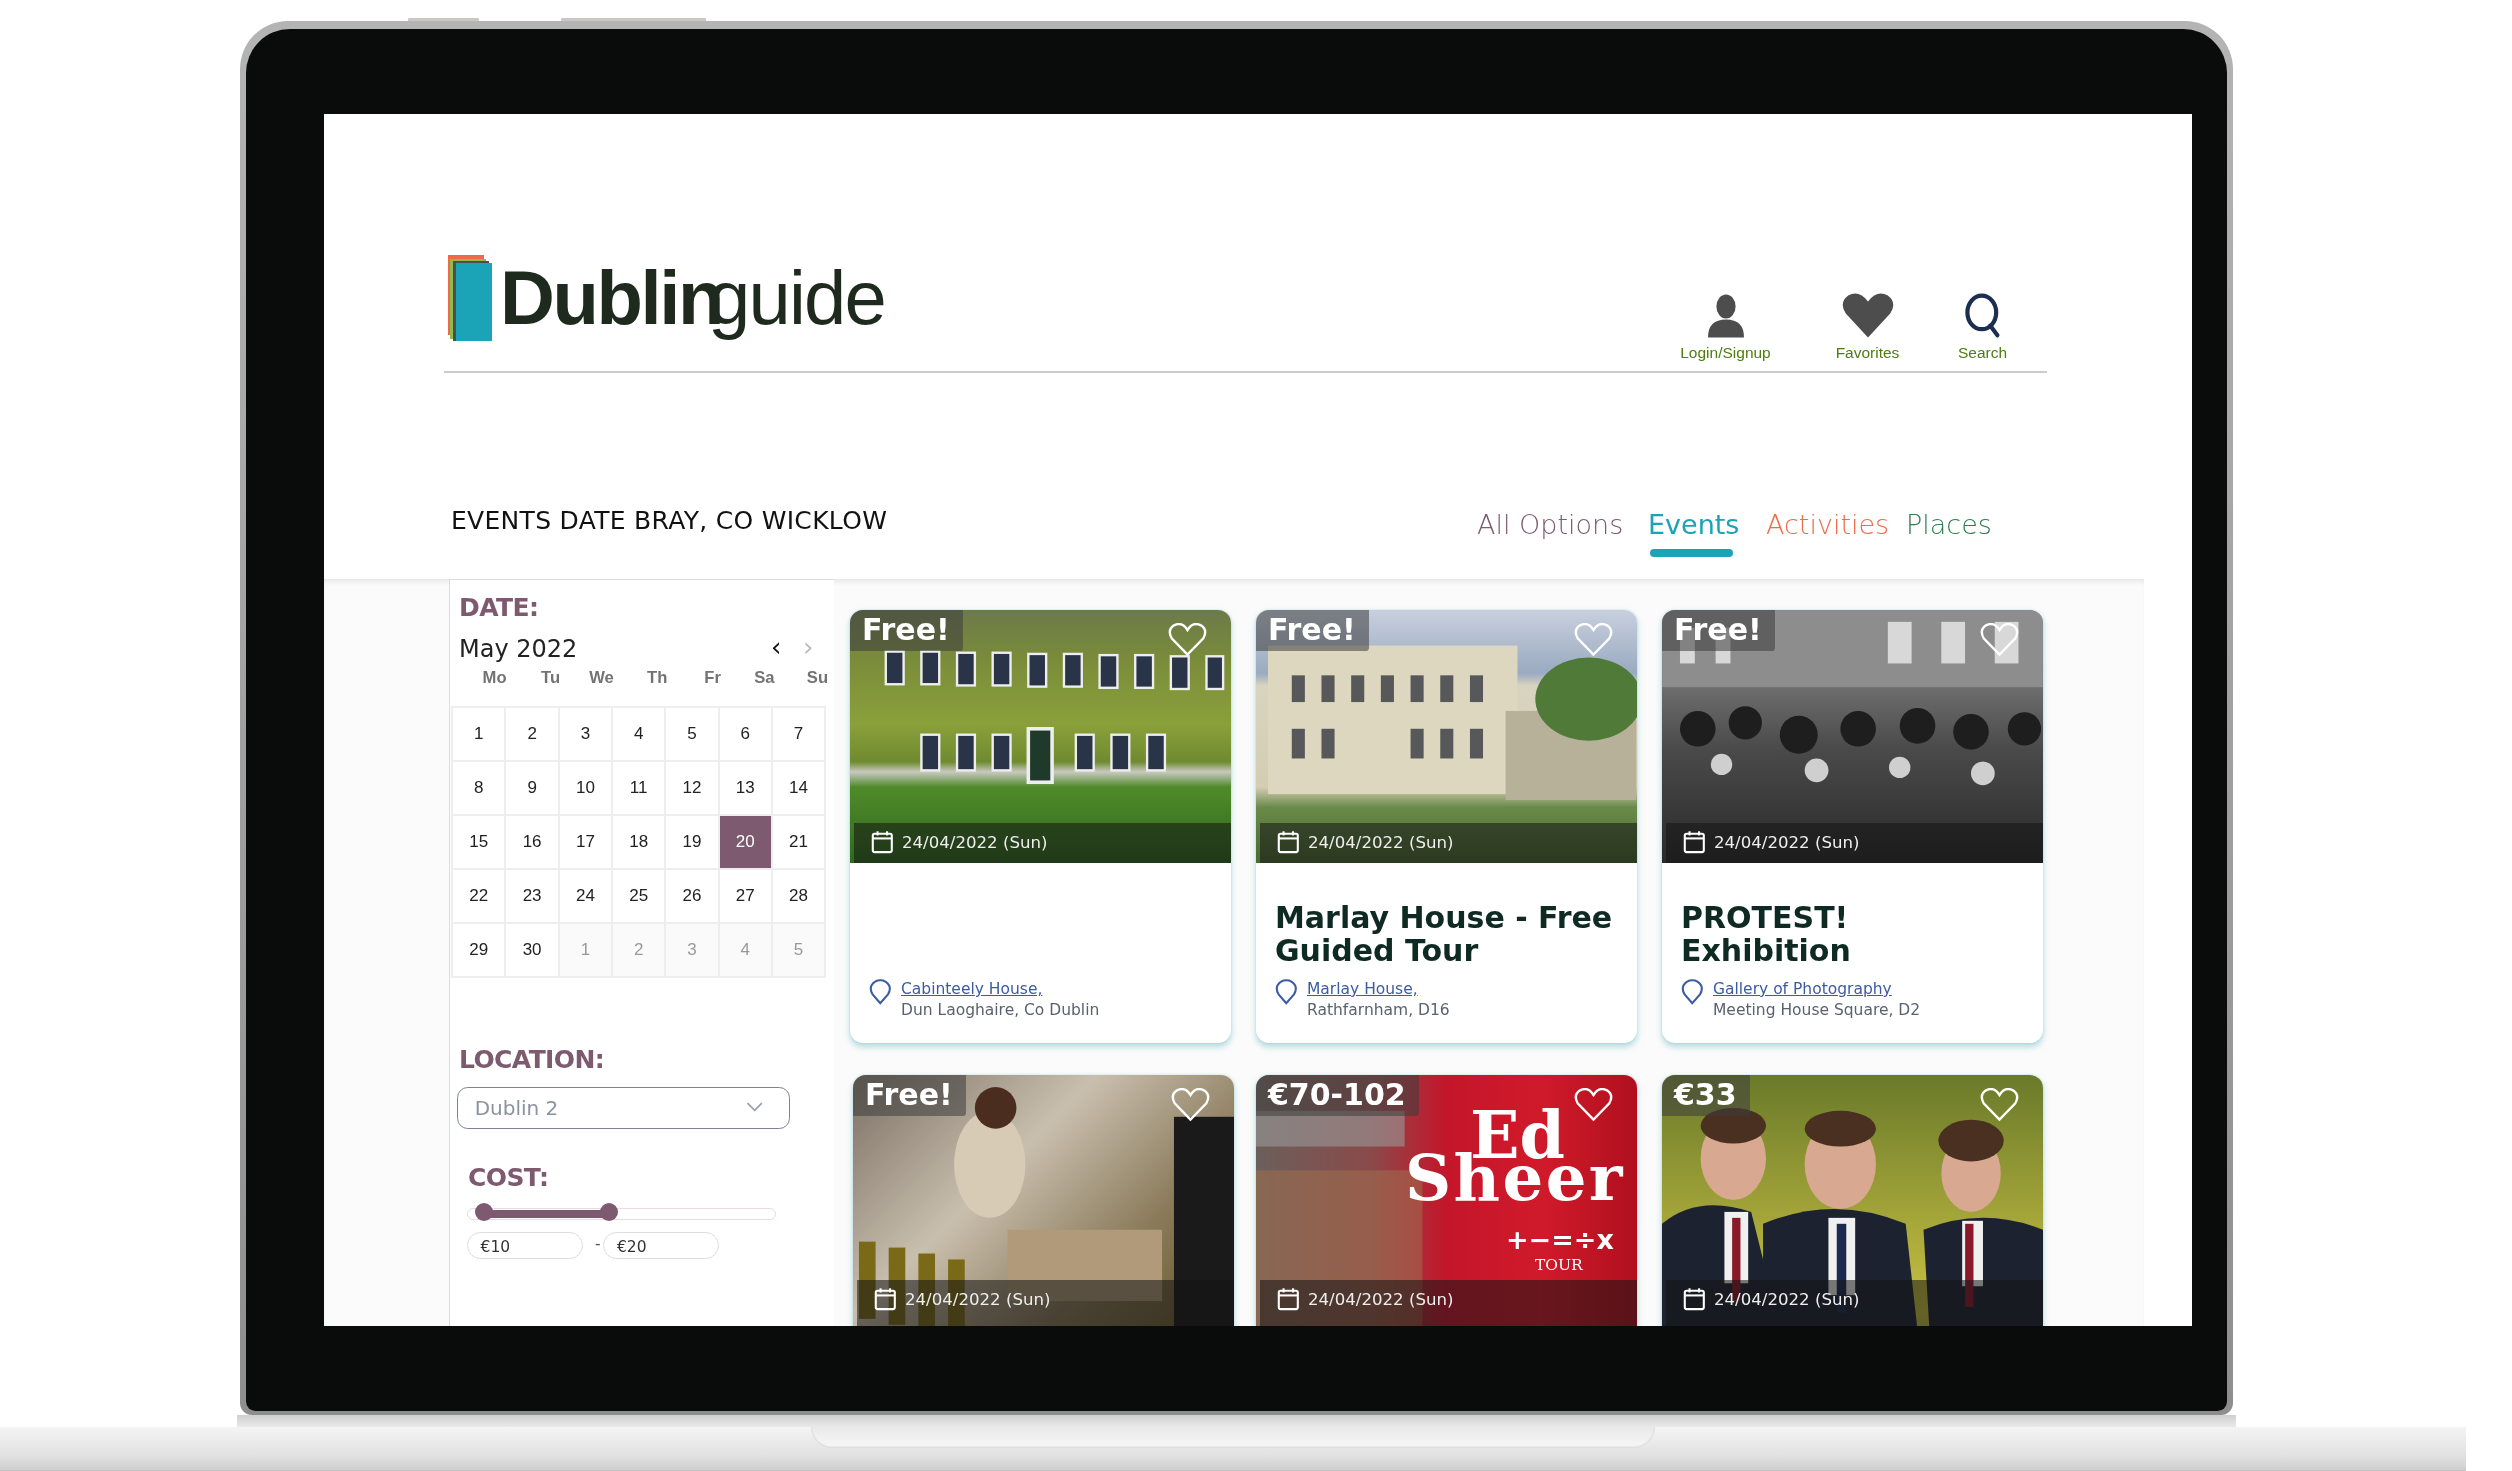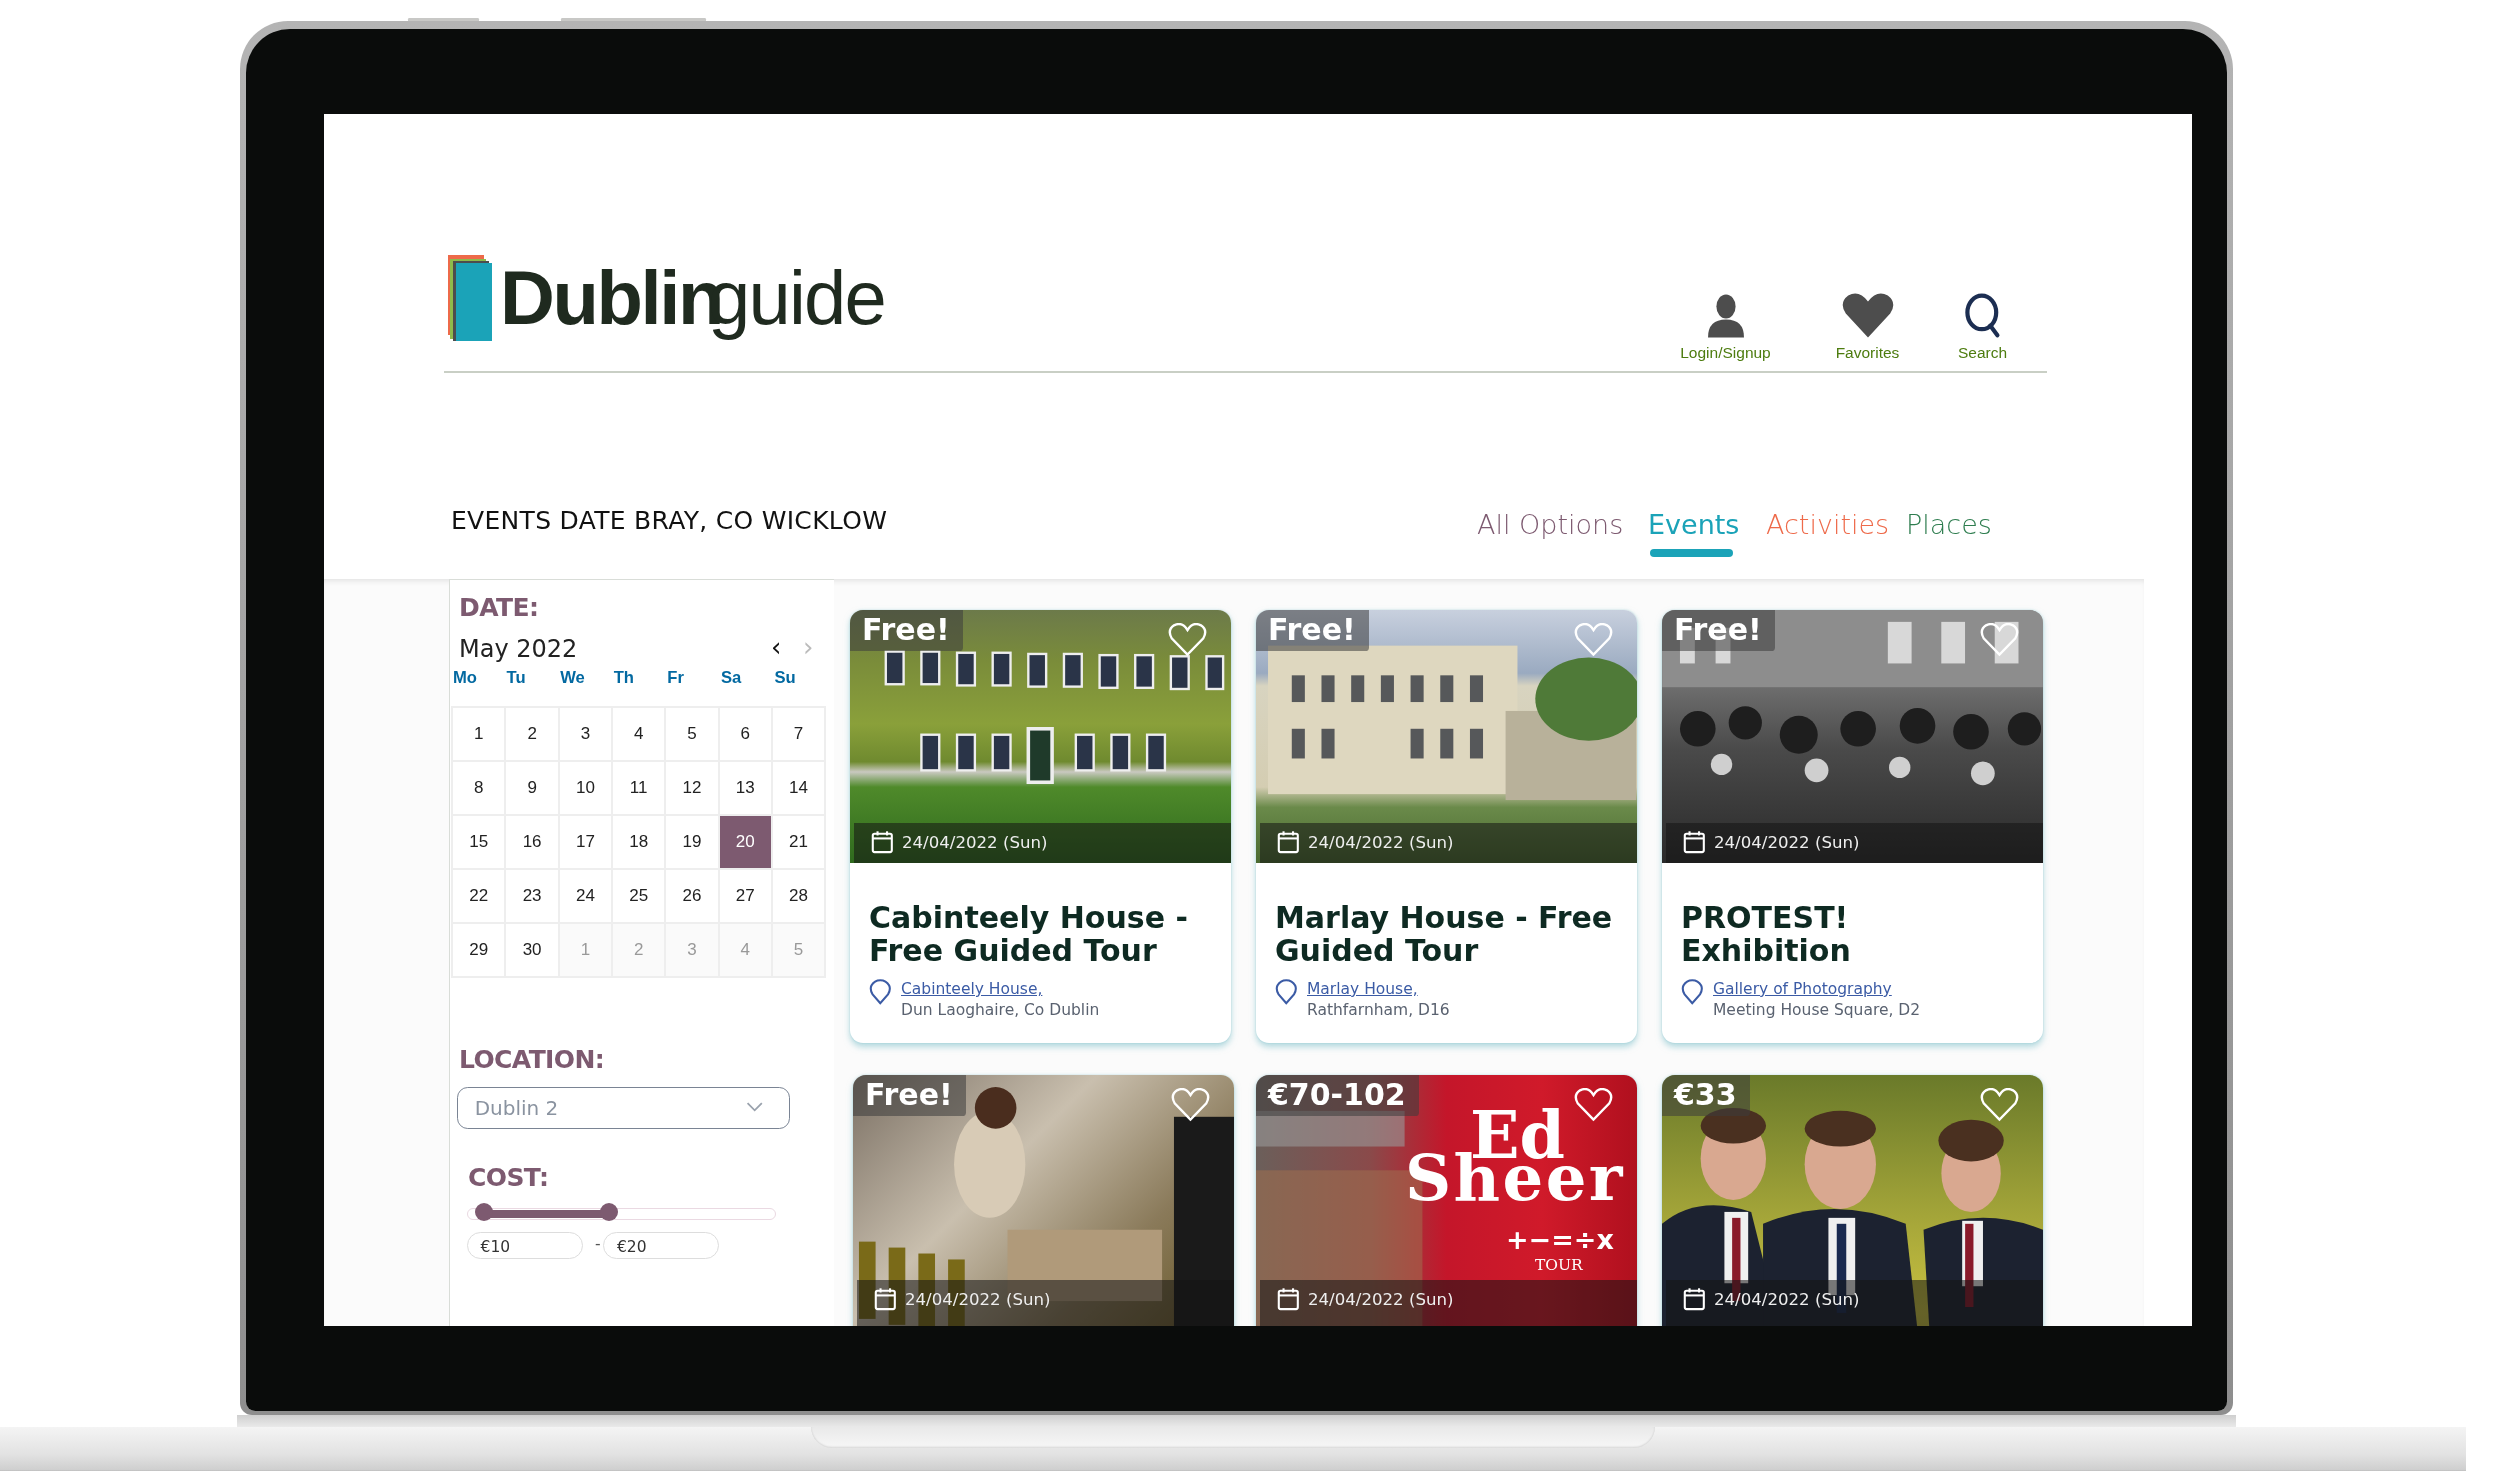--- a/index.html
+++ b/index.html
@@ -30,21 +30,21 @@
   .tab{position:absolute;top:395px;font-family:"DejaVu Sans",sans-serif;font-size:27px;font-weight:300;cursor:pointer;white-space:nowrap;}
   #tab-underline{left:1326px;top:435px;width:83px;height:8.3px;border-radius:4.2px;background:#1ba3b8;}
   
   #content-bg{left:0;top:465px;width:1820px;height:773px;background:#fbfbfb;box-shadow:inset 0 4.8px 6px -3.6px rgba(0,0,0,.12);}
   #sidebar{left:125px;top:465px;width:385px;height:773px;background:#ffffff;border-left:1.8px solid #d9ddd8;border-top:1.8px solid #d9ddd8;}
   .side-h{position:absolute;font-family:"DejaVu Sans",sans-serif;font-weight:700;font-size:25px;color:#7d5a70;letter-spacing:-0.6px;}
   #month-label{position:absolute;left:9px;top:55px;font-family:"DejaVu Sans",sans-serif;font-size:24px;color:#222;}
   #cal-prev{position:absolute;left:321px;top:52px;font-size:26px;color:#111;cursor:pointer;font-family:"DejaVu Sans",sans-serif;}
   #cal-next{position:absolute;left:353px;top:52px;font-size:26px;color:#bbb;cursor:pointer;font-family:"DejaVu Sans",sans-serif;}
   #cal-head{position:absolute;left:3px;top:88px;width:375px;display:flex;}
-  #cal-head span{flex:1;text-align:left;font-family:"Liberation Sans",sans-serif;font-weight:700;font-size:16.6px;color:#0369a1;}
+  #cal-head span{flex:1;text-align:right;font-family:"Liberation Sans",sans-serif;font-weight:700;font-size:16.6px;color:#737373;}
   #cal-grid{position:absolute;left:1.2px;top:126px;width:375px;display:grid;grid-template-columns:repeat(7,1fr);border:1.8px solid #eeeeee;}
   .cal-cell{height:54px;border:1.2px solid #eeeeee;display:flex;align-items:center;justify-content:center;font-family:"Liberation Sans",sans-serif;font-size:17px;color:#222;cursor:pointer;background:#fff;}
   .cal-cell.other{color:#999;background:#fafafa;}
   .cal-cell.sel{background:#7d5a70;color:#fff;}
   #location-select{position:absolute;left:7.1px;top:507px;width:333px;height:42px;border:1.8px solid #7a8494;border-radius:10.7px;font-family:"DejaVu Sans",sans-serif;font-size:20px;color:#8a93a0;padding:8.3px 0 0 16.6px;cursor:pointer;}
   #location-chevron{position:absolute;right:24px;top:8.3px;}
   #slider-track{position:absolute;left:16.6px;top:628px;width:309px;height:12px;border:1.2px solid #ead9e2;border-radius:6px;background:#fff;cursor:pointer;}
   #slider-fill{position:absolute;top:630px;height:8.3px;background:#7d5a70;border-radius:4.2px;}
   .slider-thumb{position:absolute;top:623px;width:18px;height:18px;border-radius:50%;background:#7d5a70;cursor:grab;}
   .cost-input{position:absolute;top:652px;width:116px;height:27px;border:1.2px solid #ddd;border-radius:13.7px;font-family:"DejaVu Sans",sans-serif;font-size:15.5px;color:#333;padding:4.8px 0 0 13px;background:#fff;}
@@ -219,21 +219,20 @@
       <div class="card-datebar">
         <svg class="cal-icon" width="22.6" height="24" viewBox="0 0 38 40">
             <rect x="3" y="6" width="32" height="31" rx="3" fill="none" stroke="#fff" stroke-width="3.5"></rect>
             <line x1="3" y1="14" x2="35" y2="14" stroke="#fff" stroke-width="3.5"></line>
             <line x1="11" y1="2" x2="11" y2="9" stroke="#fff" stroke-width="3.5"></line>
             <line x1="27" y1="2" x2="27" y2="9" stroke="#fff" stroke-width="3.5"></line>
           </svg>
         <span class="card-date">24/04/2022 (Sun)</span>
       </div>
     </div>
-    <div class="card-title">Cabinteely House - Free Guided Tour</div>
     <svg class="pin-icon" width="22.6" height="26" viewBox="0 0 38 44">
         <path d="M19 41 L6 26 Q1 18 4 11 Q9 2 19 2 Q29 2 34 11 Q37 18 32 26 Z" fill="none" stroke="#3b5ba5" stroke-width="3.5"></path>
       </svg>
     <span class="venue-link">Cabinteely House,</span>
     <span class="venue-addr">Dun Laoghaire, Co Dublin</span>
   </div>
 
   <div class="card" style="left:932px;top:496px;">
     <div class="card-img" style="background:linear-gradient(180deg,#c8d0de 0%,#9aaac0 25%,#d8d4c0 30%,#d4cdb2 70%,#6a8a4a 78%,#4a6a30 100%);">
       <svg width="381" height="253" style="position:absolute;left:0;top:0;" viewBox="0 0 641 426">

